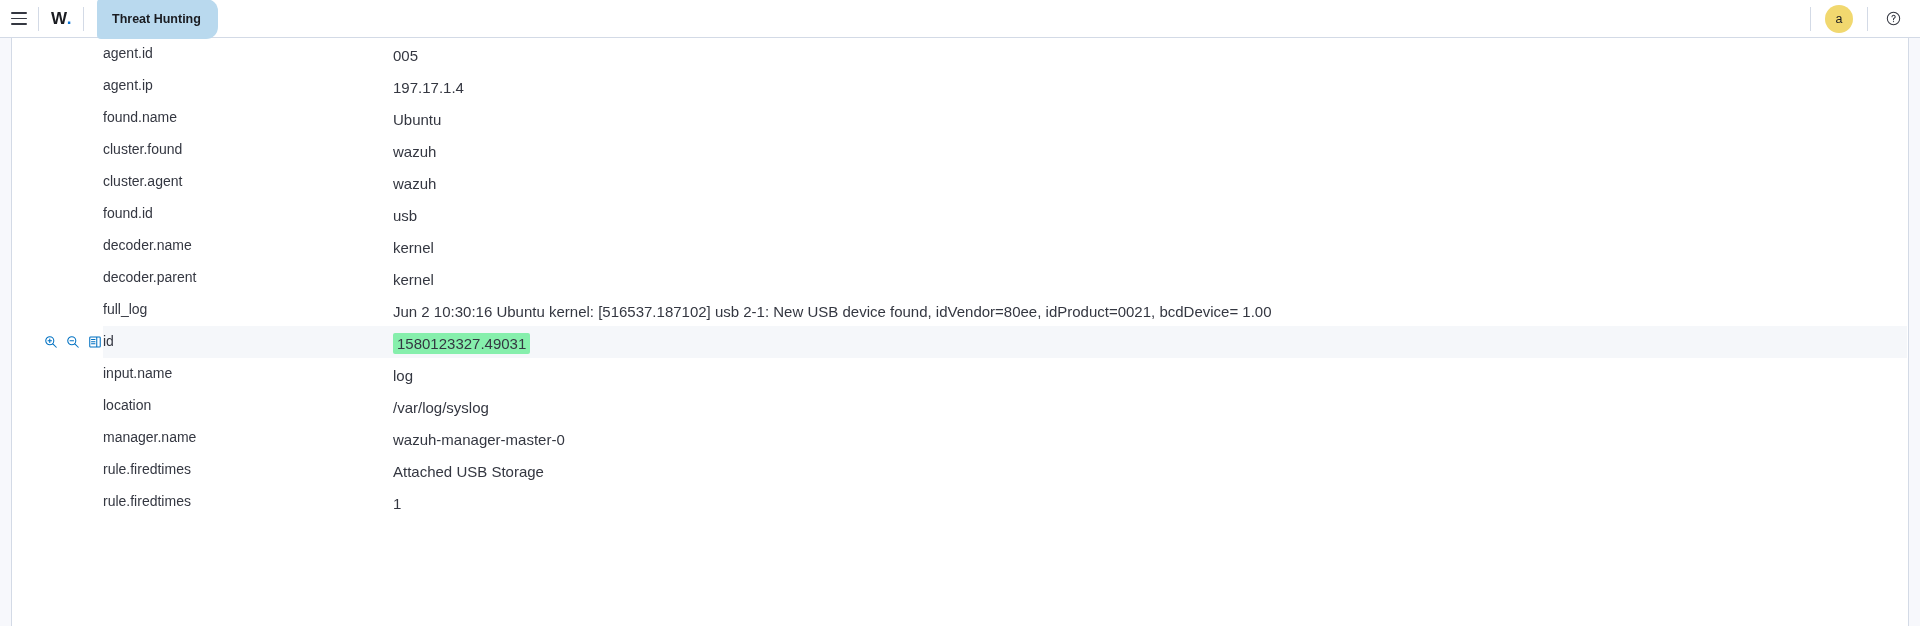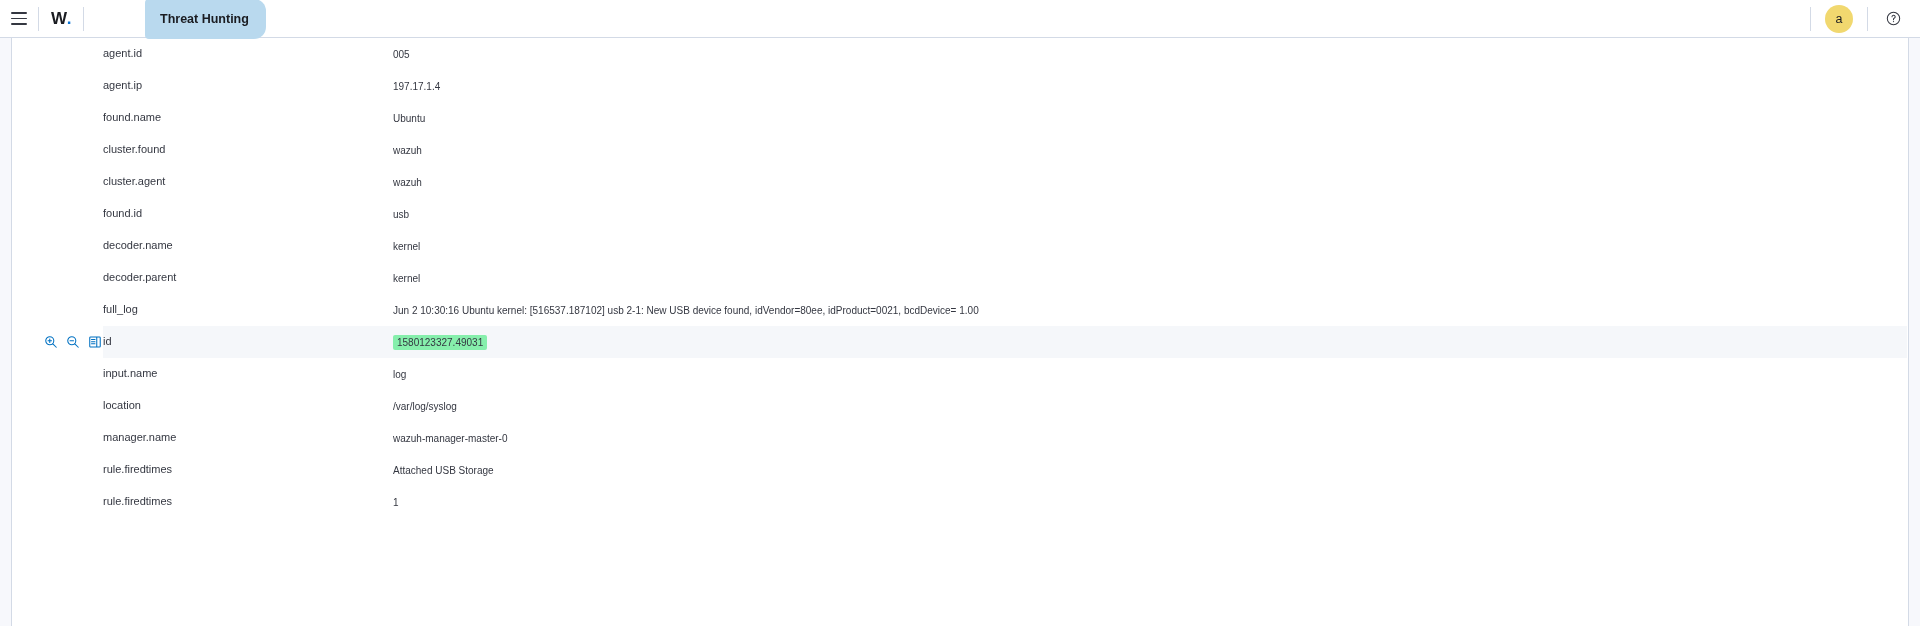--- a/index.html
+++ b/index.html
@@ -88,21 +88,20 @@
     padding: 0 17px 0 15px;
     background: #b9d9ee;
     color: #1a1c21;
     font-size: 12.5px;
     font-weight: bold;
     display: flex;
     align-items: center;
     border-radius: 4px 12px 12px 4px;
     cursor: pointer;
     white-space: nowrap;
-    margin-left: 48px;
   }
 
   .nav-right {
     margin-left: auto;
     display: flex;
     align-items: center;
     height: 38px;
     padding-right: 10px;
   }
 
@@ -187,29 +186,29 @@
     align-items: center;
     justify-content: center;
     cursor: pointer;
     color: #0071c2;
     flex: none;
   }
 
   .cell-field {
     width: 290px;
     padding: 0 10px 0 0;
-    font-size: 11px;
+    font-size: 14px;
     color: #343741;
     vertical-align: middle;
     line-height: 1.4;
   }
 
   .cell-value {
     padding: 2px 0 0 0;
-    font-size: 10px;
+    font-size: 15px;
     color: #343741;
     vertical-align: middle;
     line-height: 1.4;
     word-break: break-word;
     margin-left: 8px;
   }
 
   .val-text {
     display: inline;
   }

